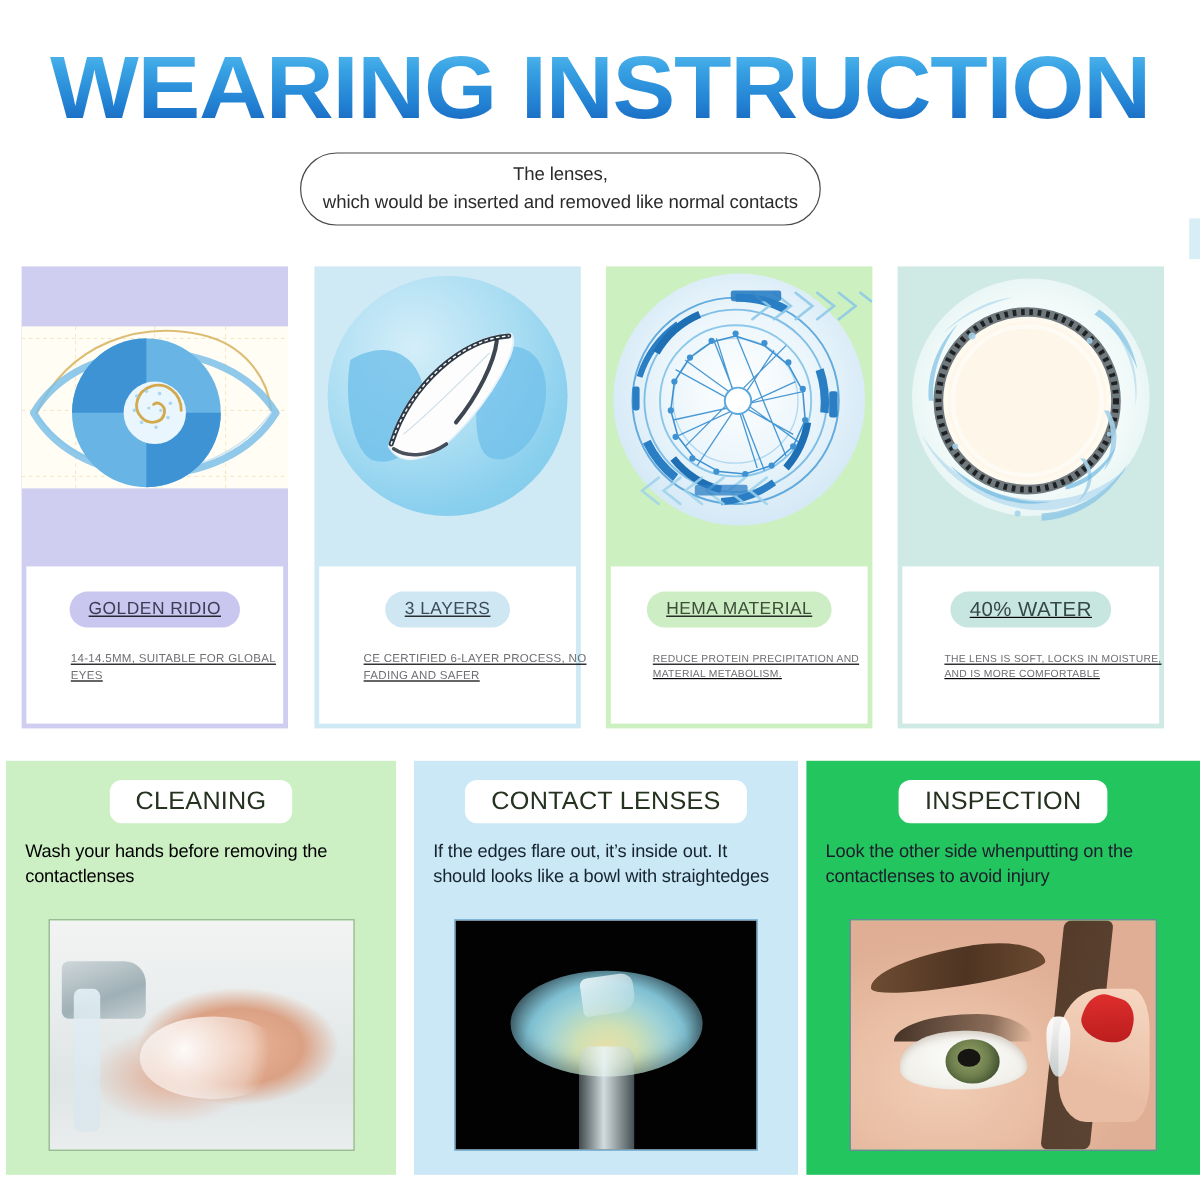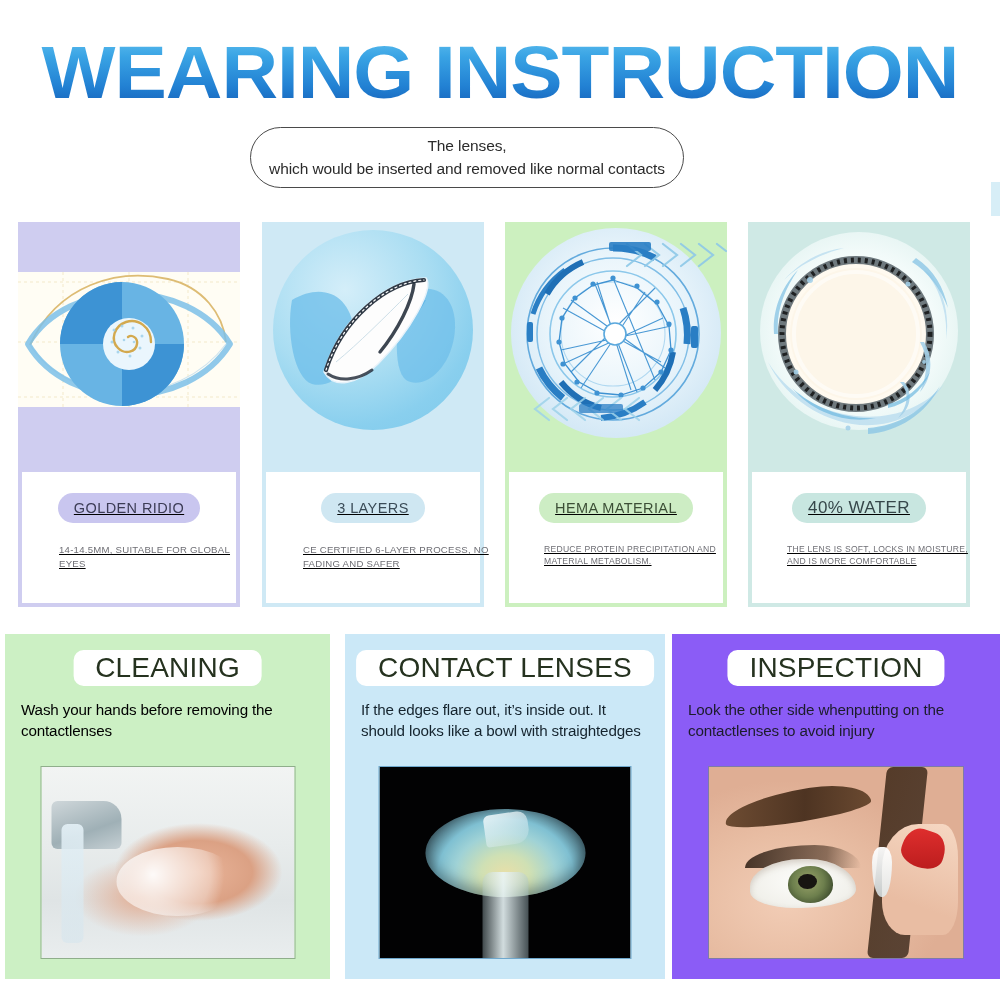--- a/index.html
+++ b/index.html
@@ -96,29 +96,29 @@
   .water-halo{
     position:absolute;left:12px;top:10px;width:198px;height:198px;border-radius:50%;
     background:radial-gradient(circle at 50% 50%,#ffffff 0%,#f3fbfa 55%,#e3f3f1 80%,#d8eeea 100%);
   }
 
   
   .panels{position:absolute;left:0;top:634px;width:1000px;height:366px;}
   .panel{position:absolute;top:0;height:345px;box-sizing:border-box;}
   .p1{left:5px;width:325px;background:#ccf0c4;}
   .p2{left:345px;width:320px;background:#cbe8f7;}
-  .p3{left:672px;width:328px;background:#8b5cf6;}
+  .p3{left:672px;width:328px;background:#22c55e;}
 
   .panel-badge{
     position:absolute;top:16px;left:50%;transform:translateX(-50%);
     background:#ffffff;border-radius:10px;height:36px;
     display:flex;align-items:center;justify-content:center;
     padding:0 22px;white-space:nowrap;
   }
-  .panel-badge span{font-size:28px;color:#25321f;letter-spacing:0.2px;}
+  .panel-badge span{font-size:21px;color:#25321f;letter-spacing:0.2px;}
   .panel-text{
     position:absolute;top:66px;left:0;width:100%;box-sizing:border-box;
     padding:0 16px;font-size:15.2px;color:#000000;line-height:1.35;
     letter-spacing:-0.15px;
   }
   .p2 .panel-text{color:#15242e;}
   .p3 .panel-text{color:#1c1c2b;}
   .panel-photo{
     position:absolute;left:50%;transform:translateX(-50%);
     top:132px;width:255px;height:193px;overflow:hidden;

